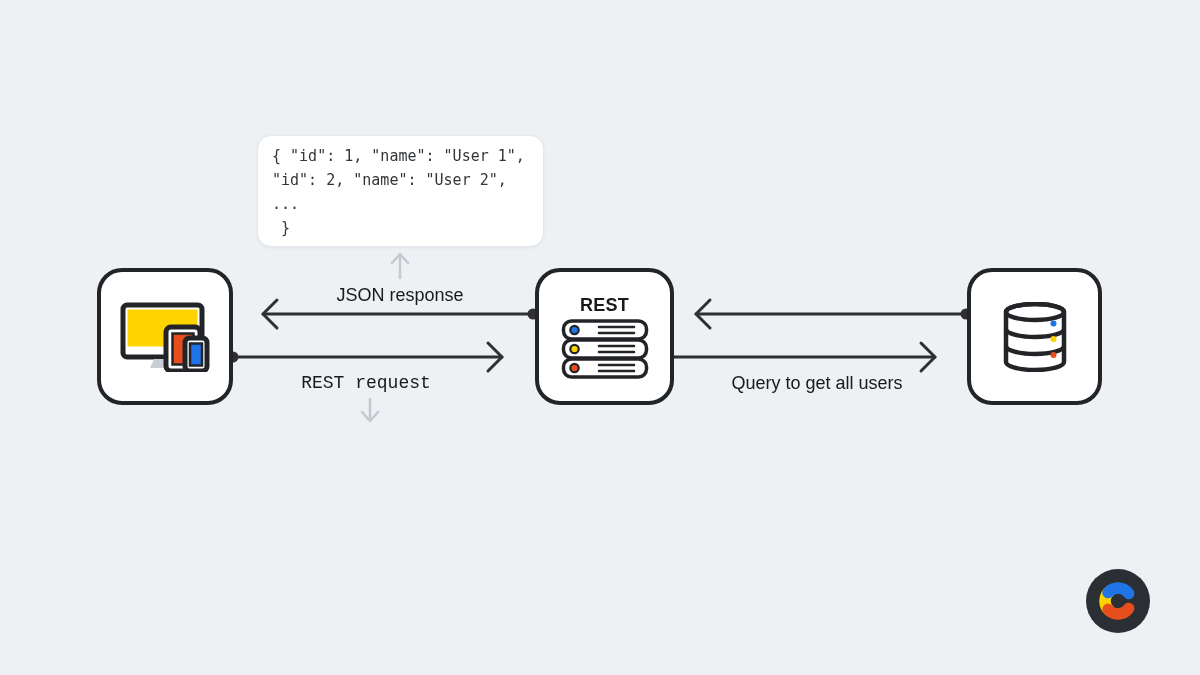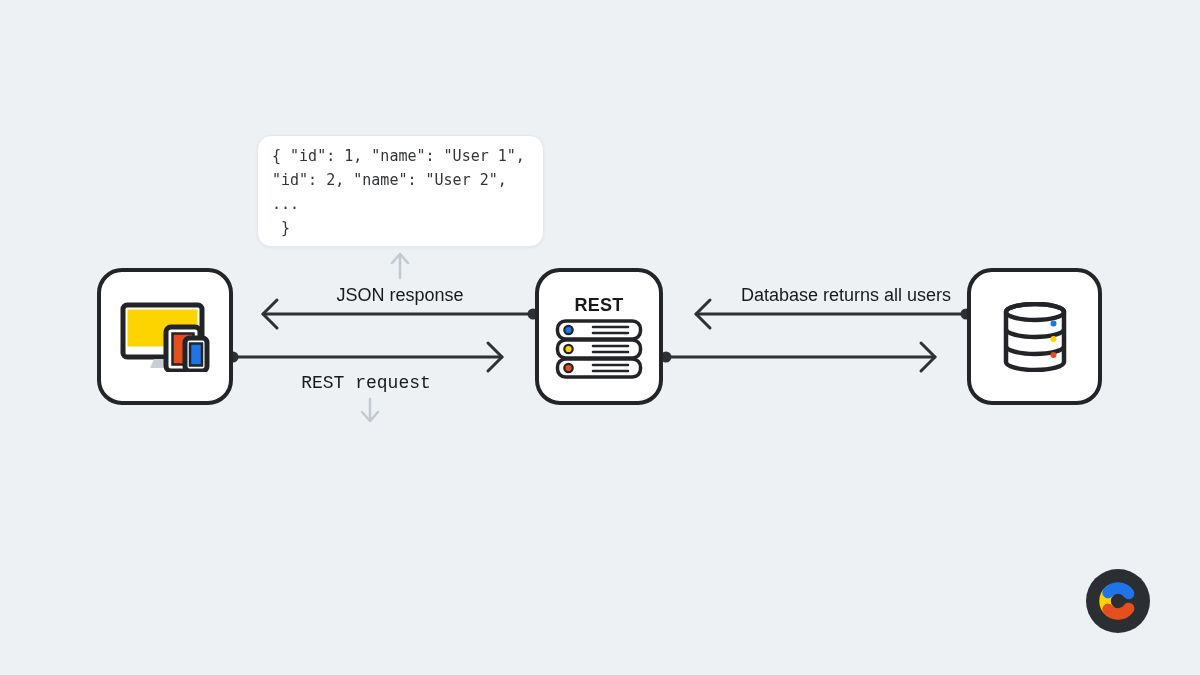--- a/index.html
+++ b/index.html
@@ -11,21 +11,21 @@
   .stage{position:relative;width:1200px;height:675px;background:var(--bg);
          font-family:"Liberation Sans",sans-serif;overflow:hidden;}
   .connectors{position:absolute;left:0;top:0;width:1200px;height:675px;}
   .edge-line{stroke:var(--arrow);stroke-width:3;fill:none;stroke-linecap:round;stroke-linejoin:round;}
   .edge-dot{fill:var(--arrow);}
   .hint-arrow{stroke:var(--arrow-muted);stroke-width:2.5;fill:none;stroke-linecap:round;stroke-linejoin:round;}
   .node{position:absolute;background:var(--surface);border:4px solid var(--outline);
         border-radius:25px;box-sizing:border-box;display:flex;flex-direction:column;
         align-items:center;justify-content:center;}
   .node-client{left:97px;top:268px;width:136px;height:137px;}
-  .node-rest{left:535px;top:268px;width:128px;height:137px;gap:3px;}
+  .node-rest{left:535px;top:268px;width:139px;height:137px;gap:3px;}
   .node-db{left:967px;top:268px;width:135px;height:137px;}
   .node-title{font-weight:bold;font-size:18px;color:var(--text);letter-spacing:.3px;}
   .edge-label{position:absolute;transform:translate(-50%,-50%);font-size:18px;
               color:var(--text);white-space:nowrap;}
   .code-box{position:absolute;left:257px;top:135px;width:287px;height:112px;box-sizing:border-box;
             background:var(--surface);border:1px solid var(--surface-border);border-radius:14px;
             padding:8px 14px;font-family:"DejaVu Sans Mono","Liberation Mono",monospace;
             font-size:15px;color:var(--code-text);box-shadow:0 1px 3px rgba(31,45,61,.06);}
   .code-line{white-space:pre;line-height:24px;height:24px;}
   .pill{position:absolute;left:300px;top:429px;width:142px;height:39px;box-sizing:border-box;
@@ -80,21 +80,21 @@
 
   <div class="code-box">
     <div class="code-line">{ "id": 1, "name": "User 1",</div>
     <div class="code-line">"id": 2, "name": "User 2",</div>
     <div class="code-line">...</div>
     <div class="code-line"> }</div>
   </div>
 
   <div class="edge-label" style="left:400px;top:295px;">JSON response</div>
   <div class="edge-label" style="left:366px;top:383px;font-family:Liberation Mono, monospace;">REST request</div>
-  <div class="edge-label" style="left:846px;top:295px;">Database returns all users</div>
+  <div class="edge-label" style="left:817px;top:383px;">Query to get all users</div>
 
   <div class="node node-client">
     <svg width="90" height="70" viewBox="0 0 90 70">
       <rect x="3" y="3" width="79" height="52" rx="4" class="ic-panel" stroke-width="5"></rect>
       <rect x="7.5" y="7.5" width="70" height="37" class="fill-yellow"></rect>
       <path d="M34,57 L30,66 L53,66 L49,57 Z" class="stand"></path>
       <rect x="46" y="25" width="34" height="44" rx="5" class="ic-panel" stroke-width="5"></rect>
       <rect x="52.5" y="31.5" width="21" height="31" class="fill-orange ic-edge" stroke-width="2.5"></rect>
       <rect x="65" y="36" width="22" height="33" rx="4.5" class="ic-panel" stroke-width="5"></rect>
       <rect x="70" y="41.5" width="12" height="22" class="fill-blue ic-edge" stroke-width="2.5"></rect>

